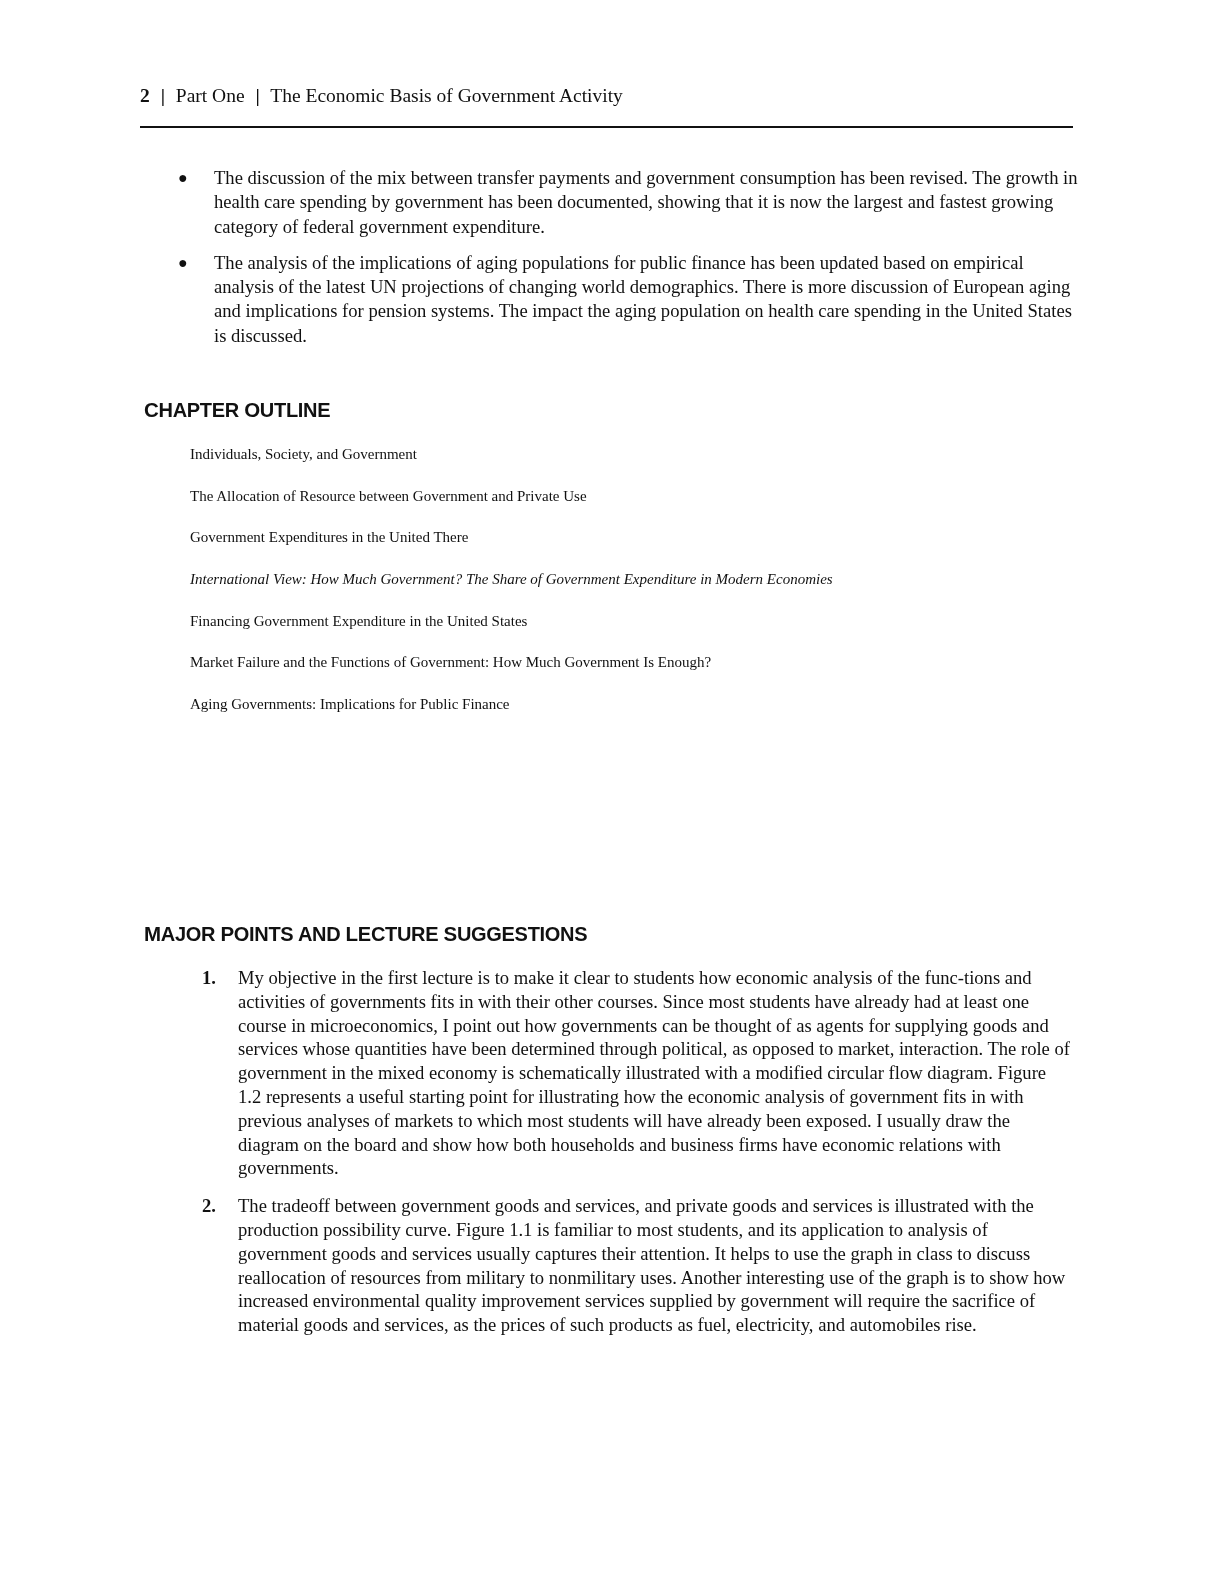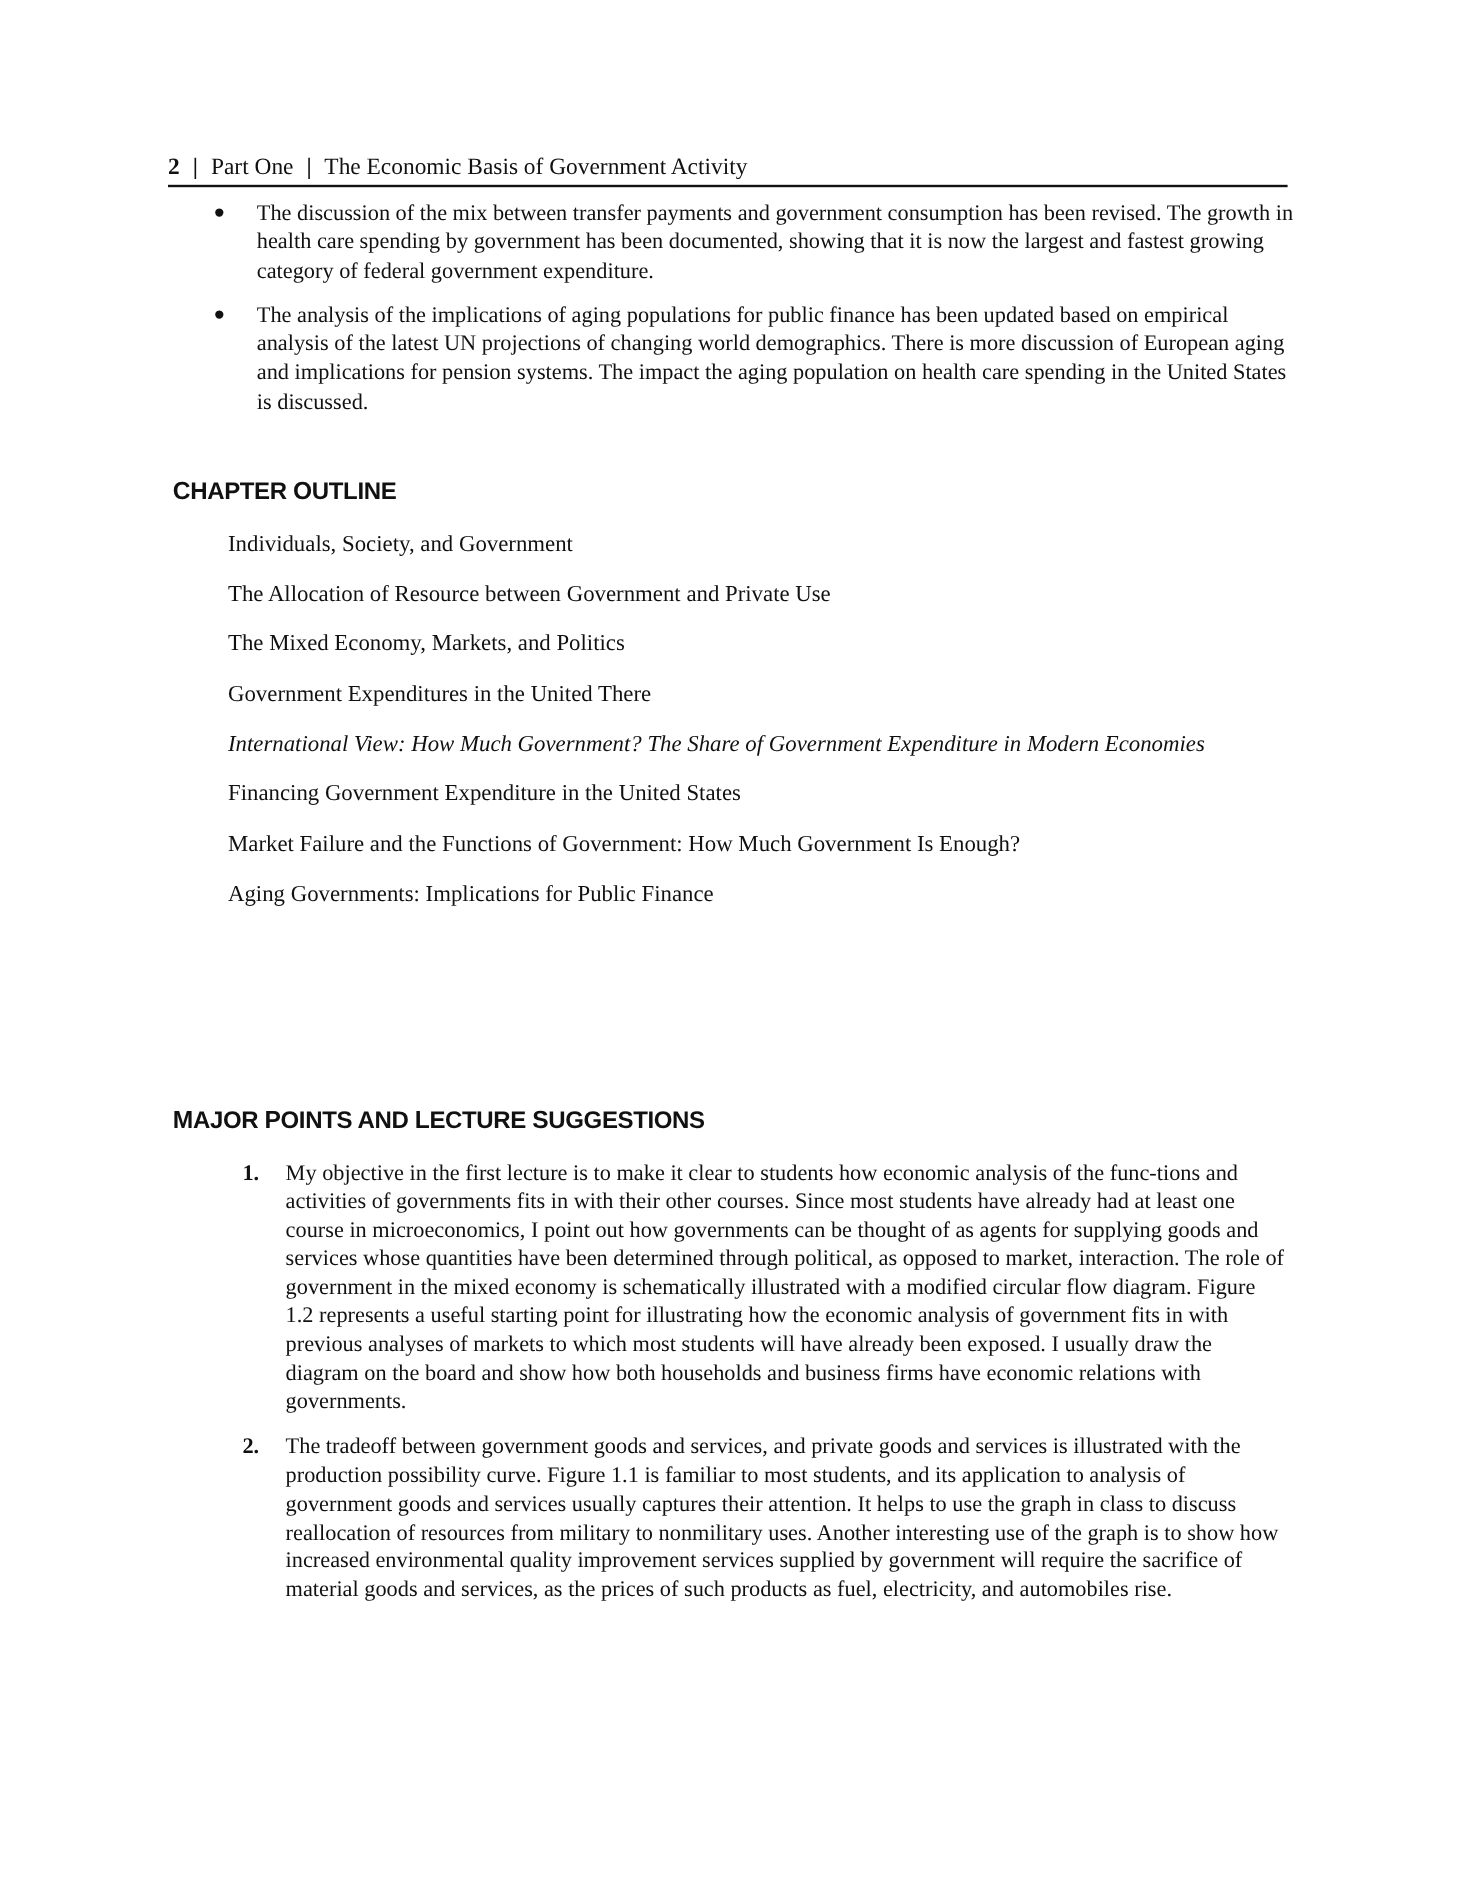--- a/index.html
+++ b/index.html
@@ -2,37 +2,37 @@
 <html><head>
 <meta charset="utf-8">
 <style>
   html, body { margin: 0; padding: 0; background: #ffffff; }
   body { width: 1224px; height: 1584px; position: relative; overflow: hidden;
          font-family: "Liberation Serif", "DejaVu Serif", serif; color: #111; }
   .page { position: absolute; left: 0; top: 0; width: 1224px; height: 1584px; }
 
   .running-head { position: absolute; left: 140px; top: 84px; width: 933px;
                   font-size: 19.5px; line-height: 24px; white-space: nowrap;
-                  border-bottom: 2px solid #111; padding-bottom: 2px; margin-top: 44px; }
+                  border-bottom: 2px solid #111; padding-bottom: 18px; }
   .running-head .pg { font-weight: bold; }
   .running-head .sep { font-weight: bold; padding: 0 6px; }
 
   .bullets { position: absolute; left: 140px; top: 166px; width: 940px; }
   .bullet { position: relative; padding-left: 74px; font-size: 18.6px; line-height: 24.3px;
             margin-bottom: 12px; }
   .bullet .dot { position: absolute; left: 38px; top: 0; font-size: 16px; }
 
   .section-head { position: absolute; left: 144px; font-family: "Liberation Sans", "DejaVu Sans", sans-serif;
                   font-weight: bold; font-size: 20.5px; letter-spacing: -0.3px; }
   .section-head .sc { font-size: 20px; }
   #outline-head { top: 398px; }
   #major-head { top: 922px; }
 
   .outline { position: absolute; left: 190px; top: 442px; width: 860px; }
-  .outline-item { font-size: 19px; line-height: 24px; margin-bottom: 17.7px; }
+  .outline-item { font-size: 15px; line-height: 24px; margin-bottom: 17.7px; }
   .outline-item.italic { font-style: italic; }
 
   .points { position: absolute; left: 190px; top: 966px; width: 880px; }
   .point { position: relative; padding-left: 48px; font-size: 18.6px; line-height: 23.8px;
            margin-bottom: 14px; }
   .point .num { position: absolute; left: 12px; top: 0; font-weight: bold; }
 </style>
 </head>
 <body>
 
@@ -57,21 +57,20 @@
     </div>
   </div>
 
   <div class="section-head" id="outline-head">
     <span>C</span><span class="sc">HAPTER </span><span>O</span><span class="sc">UTLINE</span>
   </div>
 
   <div class="outline">
     <div class="outline-item">Individuals, Society, and Government</div>
     <div class="outline-item">The Allocation of Resource between Government and Private Use</div>
-    <div class="outline-item">The Mixed Economy, Markets, and Politics</div>
     <div class="outline-item">Government Expenditures in the United There</div>
     <div class="outline-item italic">International View: How Much Government? The Share of Government Expenditure in Modern Economies</div>
     <div class="outline-item">Financing Government Expenditure in the United States</div>
     <div class="outline-item">Market Failure and the Functions of Government: How Much Government Is Enough?</div>
     <div class="outline-item">Aging Governments: Implications for Public Finance</div>
   </div>
 
   <div class="section-head" id="major-head">
     <span>M</span><span class="sc">AJOR </span><span>P</span><span class="sc">OINTS AND </span><span>L</span><span class="sc">ECTURE </span><span>S</span><span class="sc">UGGESTIONS</span>
   </div>

